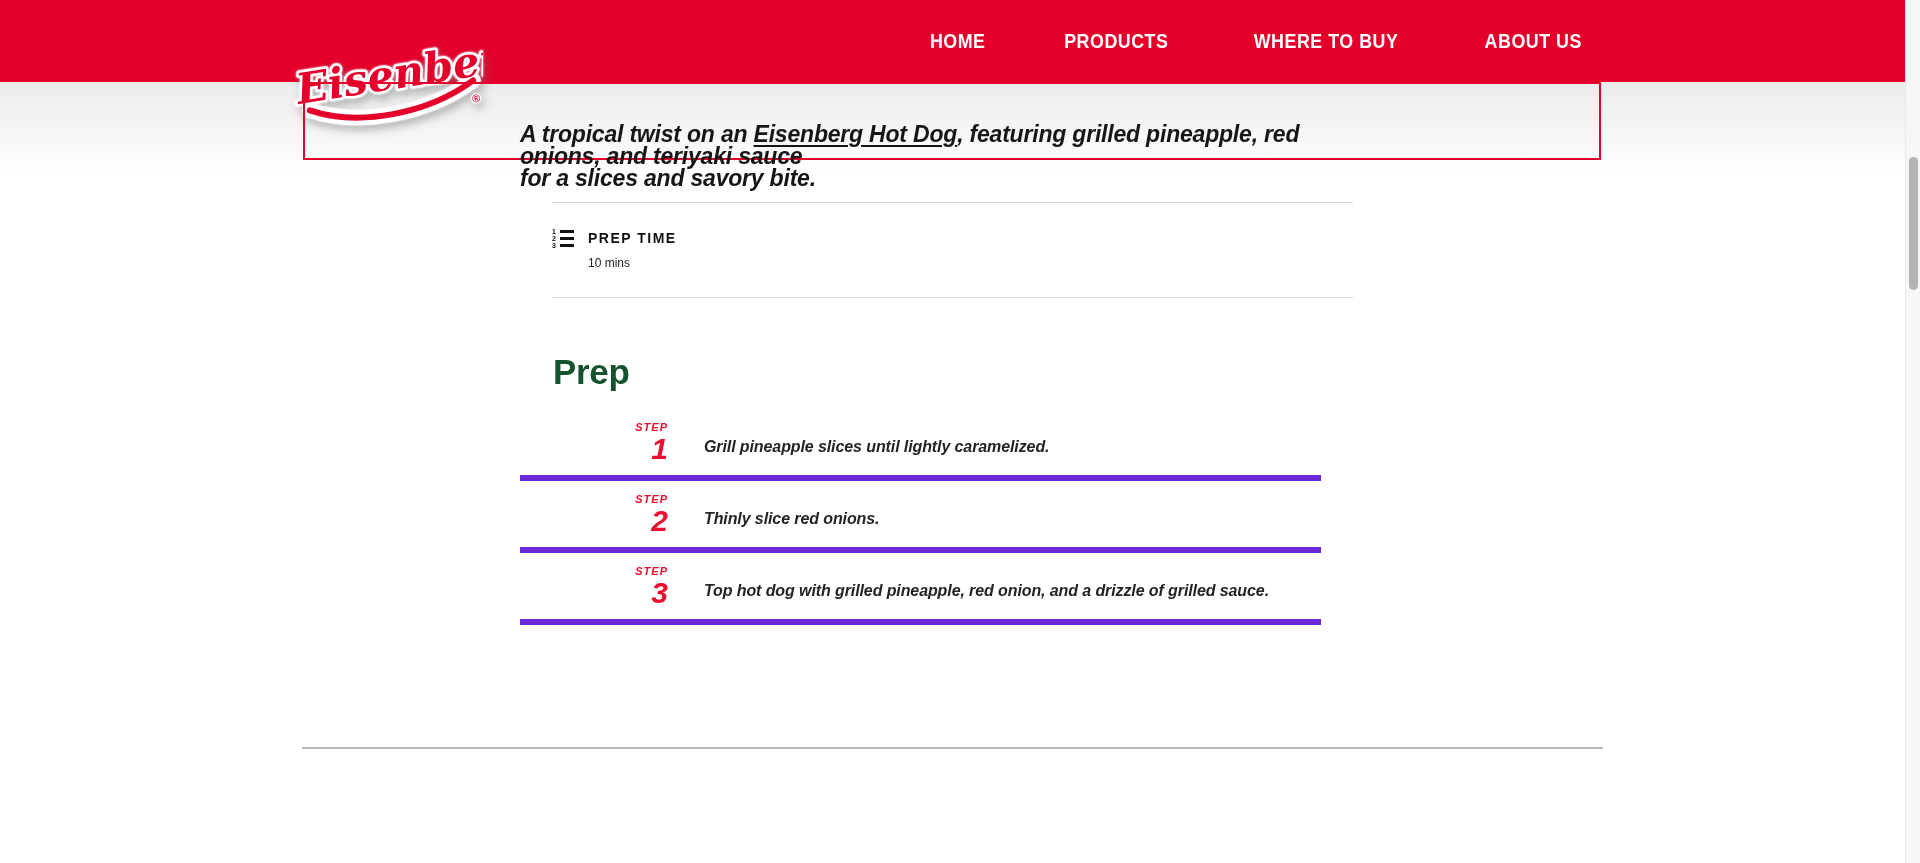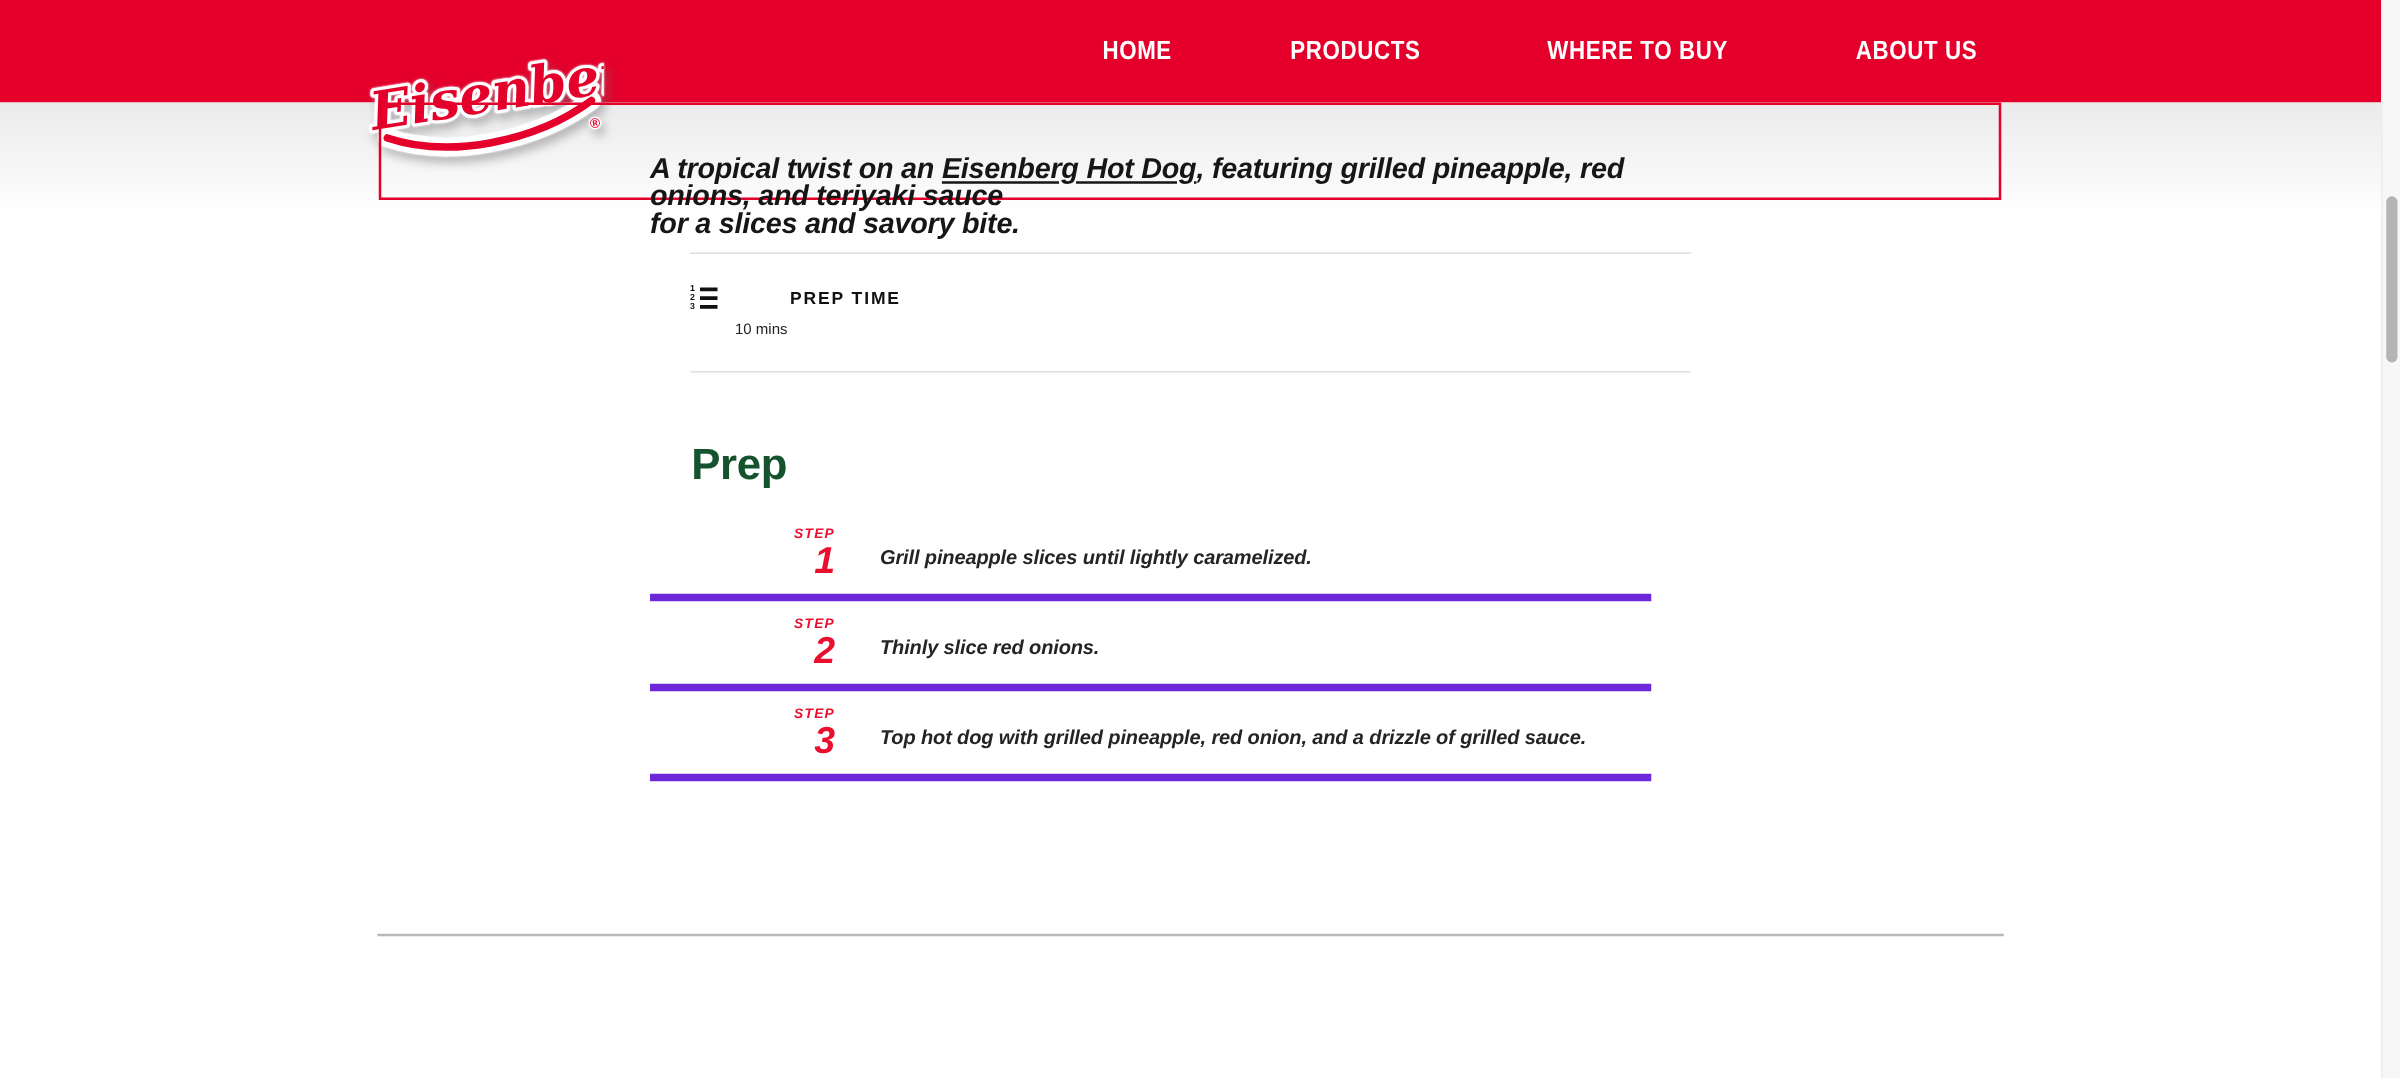--- a/index.html
+++ b/index.html
@@ -4,39 +4,39 @@
 <style>
   html,body{margin:0;padding:0;background:#ffffff;}
   .viewport{
     position:relative;width:1920px;height:863px;overflow:hidden;
     background:#ffffff;font-family:"Liberation Sans",sans-serif;
   }
   
   .band{position:absolute;left:0;top:0;width:1905px;height:82px;background:#e4002b;}
   .grad{position:absolute;left:0;top:82px;width:1905px;height:92px;
         background:linear-gradient(#ebebeb,#ffffff);}
-  .nav{position:absolute;top:0;right:330px;height:82px;display:flex;gap:80px;align-items:center;}
+  .nav{position:absolute;top:0;right:330px;height:82px;display:flex;gap:64px;align-items:center;}
   .nav a{color:#ffffff;text-decoration:none;font-weight:bold;font-size:21px;
          letter-spacing:.6px;display:inline-block;transform:scaleX(.85);transform-origin:center;}
   
   .logo{position:absolute;left:291px;top:36px;
         filter:drop-shadow(0 0 1px #ffffff) drop-shadow(3px 5px 4px rgba(110,110,110,.45));}
   
   .quote-box{position:absolute;left:303px;top:82px;width:1298px;height:78px;
              border:2px solid #e4002b;box-sizing:border-box;background:transparent;}
   .quote-text{position:absolute;left:520px;top:100px;width:830px;
               font-size:23px;font-weight:bold;color:#161616;line-height:22px;letter-spacing:-.2px;font-style:italic;}
   .quote-text a{color:#161616;text-decoration:underline;text-underline-offset:3px;}
   
   .hr{position:absolute;left:552px;width:801px;height:1px;background:#d9d9d9;}
   .hr.h1{top:202px}.hr.h2{top:297px}
   .wide-rule{position:absolute;left:302px;top:747px;width:1301px;height:2px;background:#b9b9b9;}
   
   .preptime{position:absolute;left:552px;top:228px;}
-  .pt-row{display:flex;align-items:flex-start;gap:44px;}
+  .pt-row{display:flex;align-items:flex-start;}
   .pt-icon{width:24px;height:22px;margin-right:12px;}
   .pt-icon .irow{display:flex;align-items:center;height:7px;}
   .pt-icon .digit{font-size:7px;font-weight:bold;color:#111;width:7px;line-height:7px;}
   .pt-icon .bar{width:14px;height:3px;background:#111;margin-left:1px;}
   .pt-label{font-size:14px;font-weight:bold;color:#111;letter-spacing:1.5px;line-height:18px;padding-top:1px;}
   .pt-value{font-size:12px;color:#222;margin:6px 0 0 36px;}
   
   .section-title{position:absolute;left:553px;top:352px;font-size:35px;font-weight:bold;
                  color:#14532d;letter-spacing:-.3px;}
   

